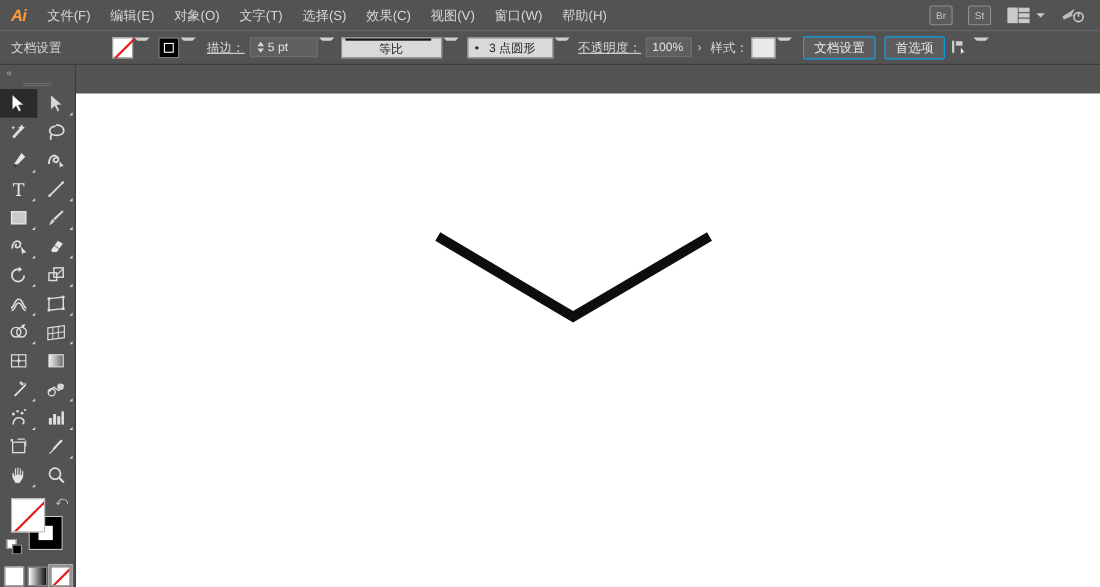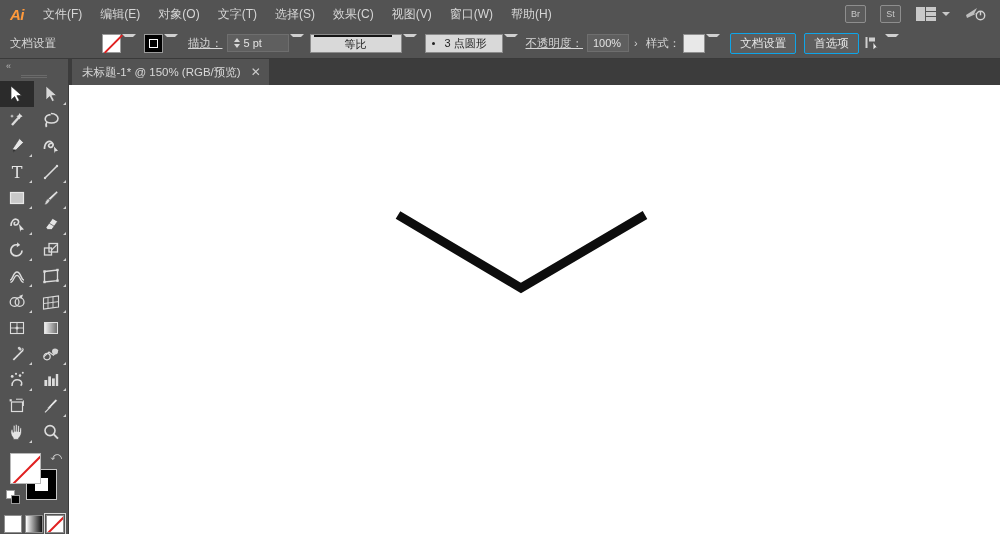--- a/index.html
+++ b/index.html
@@ -483,26 +483,20 @@
         <rect x="0.5" y="1" width="2" height="11" fill="#cfcfcf"></rect>
         <rect x="4" y="1.5" width="6" height="4" fill="#cfcfcf"></rect>
         <path d="M8 6 L8 14 L11 11.5 L13.5 13 Z" fill="#e8e8e8" stroke="#4a4a4a" stroke-width="0.8"></path>
       </svg>
     </div>
     <div class="dd-arrow" style="margin-left:3px;">
         <span class="caret sm" style="margin:0"></span>
       </div>
   </div>
 
-  <div id="tabbar">
-    <div id="doc-tab">
-      <span class="tt">未标题-1* @ 150% (RGB/预览)</span>
-      <span id="tab-close">✕</span>
-    </div>
-  </div>
 
   <div id="canvas" style="background: rgb(255, 255, 255);">
     <svg id="artwork" width="931" height="449" viewBox="0 0 931 449">
       <polyline id="chevron" points="329,130 452,203 576,130" fill="none" stroke="#0d0d0d" stroke-width="9" stroke-linejoin="miter" stroke-linecap="butt"></polyline>
     </svg>
   </div>
 
   <div id="toolbar">
     <div id="tb-collapse">«</div>
     <div id="tb-grip">

